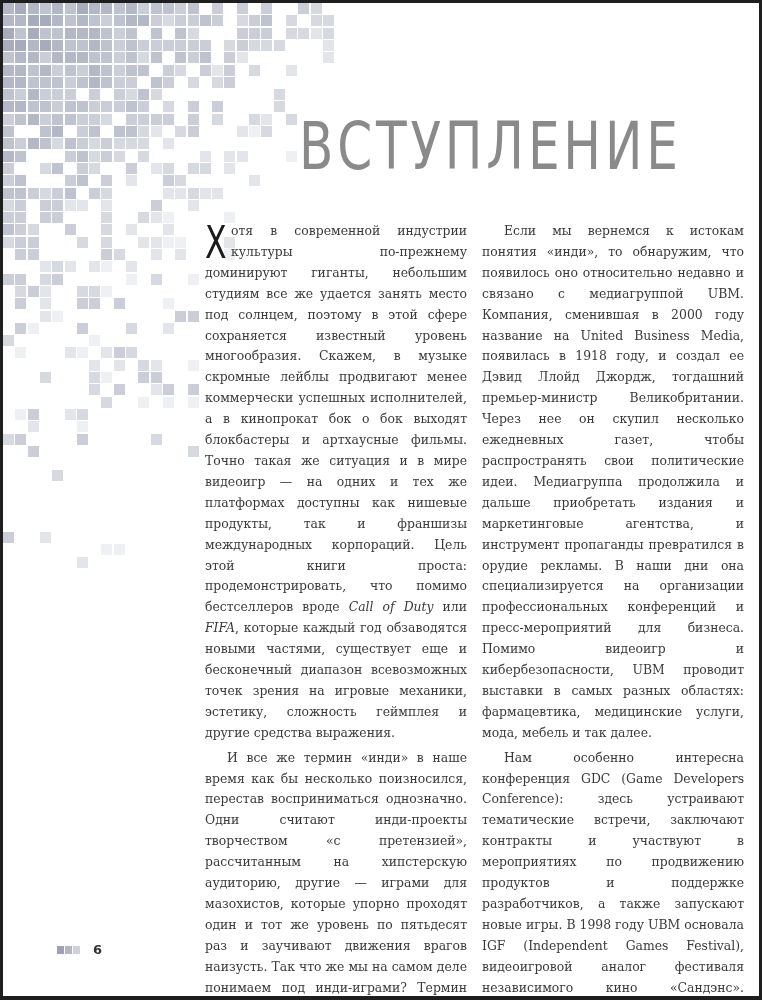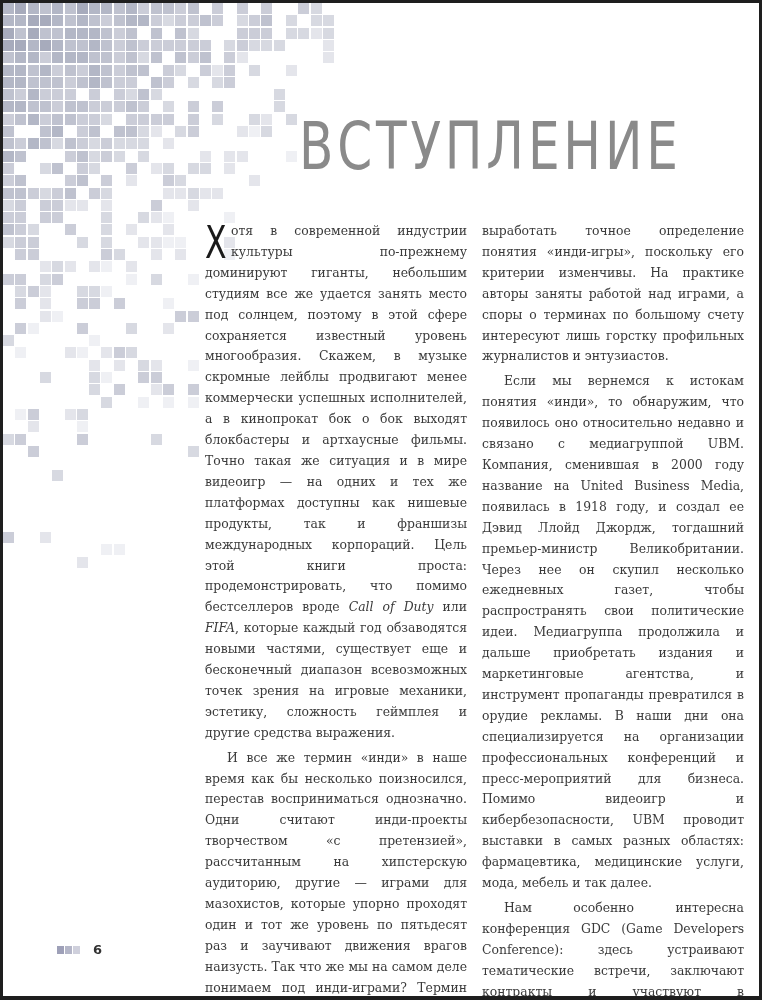--- a/index.html
+++ b/index.html
@@ -433,21 +433,20 @@
     </div>
 
   <h1 class="title">ВСТУПЛЕНИЕ</h1>
 
   <div class="col col1">
     <p class="first"><span class="dropcap">Х</span><span>отя в современной индустрии культуры по-прежнему доминируют гиганты, небольшим студиям все же удается занять место под солнцем, поэтому в этой сфере сохраняется известный уровень многообразия. Скажем, в музыке скромные лейблы продвигают менее коммерчески успешных исполнителей, а в кинопрокат бок о бок выходят блокбастеры и артхаусные фильмы. Точно такая же ситуация и в мире видеоигр — на одних и тех же платформах доступны как нишевые продукты, так и франшизы международных корпораций. Цель этой книги проста: продемонстрировать, что помимо бестселлеров вроде </span><em>Call of Duty</em><span> или </span><em>FIFA</em><span>, которые каждый год обзаводятся новыми частями, существует еще и бесконечный диапазон всевозможных точек зрения на игровые механики, эстетику, сложность геймплея и другие средства выражения.</span></p>
     <p>И все же термин «инди» в наше время как бы несколько поизносился, перестав восприниматься однозначно. Одни считают инди-проекты творчеством «с претензией», рассчитанным на хипстерскую аудиторию, другие — играми для мазохистов, которые упорно проходят один и тот же уровень по пятьдесят раз и заучивают движения врагов наизусть. Так что же мы на самом деле понимаем под инди-играми? Термин «инди» может помочь при выборе продукта в поисковой системе магазина Steam, но он вряд ли даст представление о разнообразии видеоигр. Особенно когда производители консолей вроде Sony пользуются этим ярлыком для привлечения новой аудитории, а межнациональные компании вроде Ubisoft внезапно объявляют себя «инди», когда их пытается поглотить еще более крупная медиагруппа. Похоже, сами разработчики не в состоянии</p>
   </div>
 
   <div class="col col2">
-    <p class="first">выработать точное определение понятия «инди-игры», поскольку его критерии изменчивы. На практике авторы заняты работой над играми, а споры о терминах по большому счету интересуют лишь горстку профильных журналистов и энтузиастов.</p>
     <p>Если мы вернемся к истокам понятия «инди», то обнаружим, что появилось оно относительно недавно и связано с медиагруппой UBM. Компания, сменившая в 2000 году название на United Business Media, появилась в 1918 году, и создал ее Дэвид Ллойд Джордж, тогдашний премьер-министр Великобритании. Через нее он скупил несколько ежедневных газет, чтобы распространять свои политические идеи. Медиагруппа продолжила и дальше приобретать издания и маркетинговые агентства, и инструмент пропаганды превратился в орудие рекламы. В наши дни она специализируется на организации профессиональных конференций и пресс-мероприятий для бизнеса. Помимо видеоигр и кибербезопасности, UBM проводит выставки в самых разных областях: фармацевтика, медицинские услуги, мода, мебель и так далее.</p>
     <p>Нам особенно интересна конференция GDC (Game Developers Conference): здесь устраивают тематические встречи, заключают контракты и участвуют в мероприятиях по продвижению продуктов и поддержке разработчиков, а также запускают новые игры. В 1998 году UBM основала IGF (Independent Games Festival), видеоигровой аналог фестиваля независимого кино «Сандэнс». Лауреатам премий IGF гарантировано освещение на принадлежащих группе сайтах (например, IndieGames и Gamasutra), а также широкая огласка в среде разработчиков и представителей профильной прессы. В числе призеров IGF значатся добившиеся критического</p>
   </div>
 
   <div class="folio">
     <span class="sq" id="fq0" style="background: rgb(158, 160, 184);"></span>
     <span class="sq" id="fq1" style="background: rgb(180, 182, 200);"></span>
     <span class="sq" id="fq2" style="background: rgb(207, 208, 220);"></span>
     <span class="num">6</span>
   </div>

